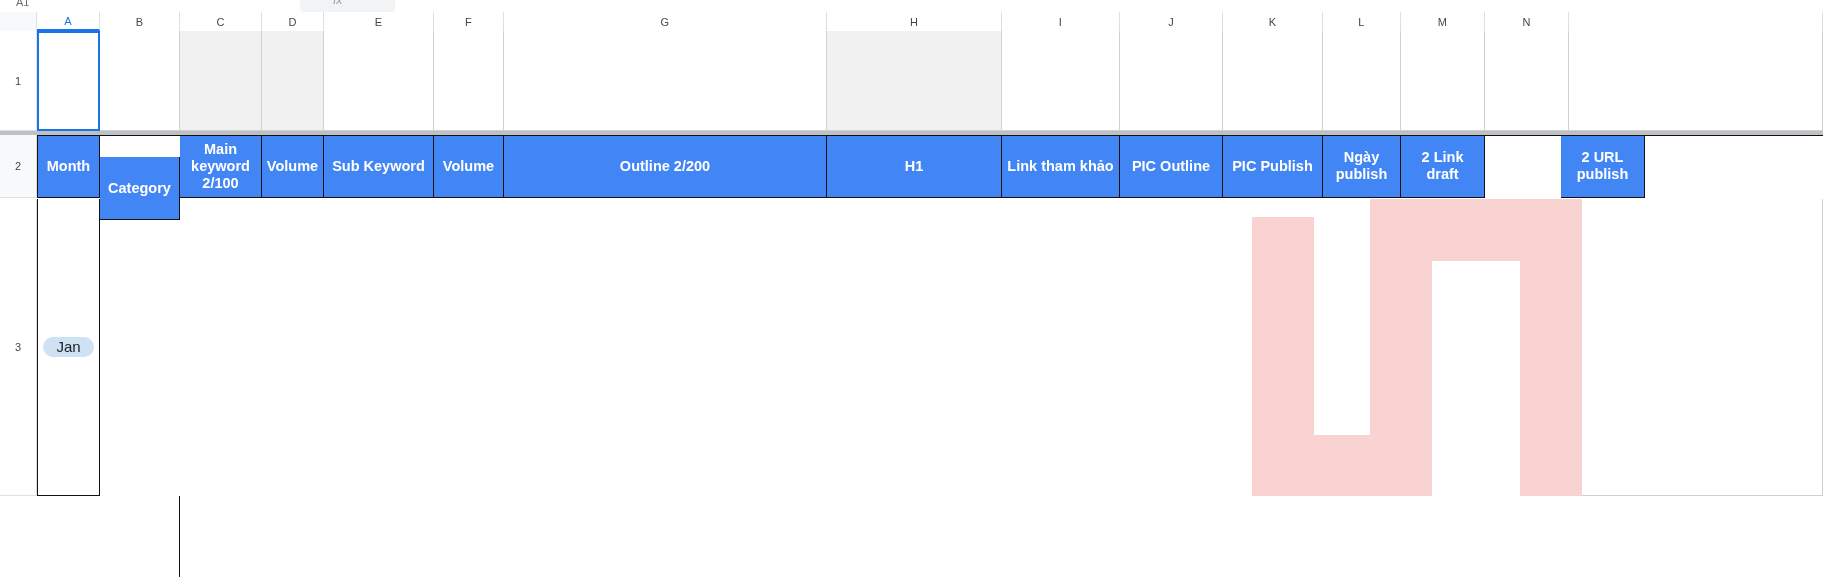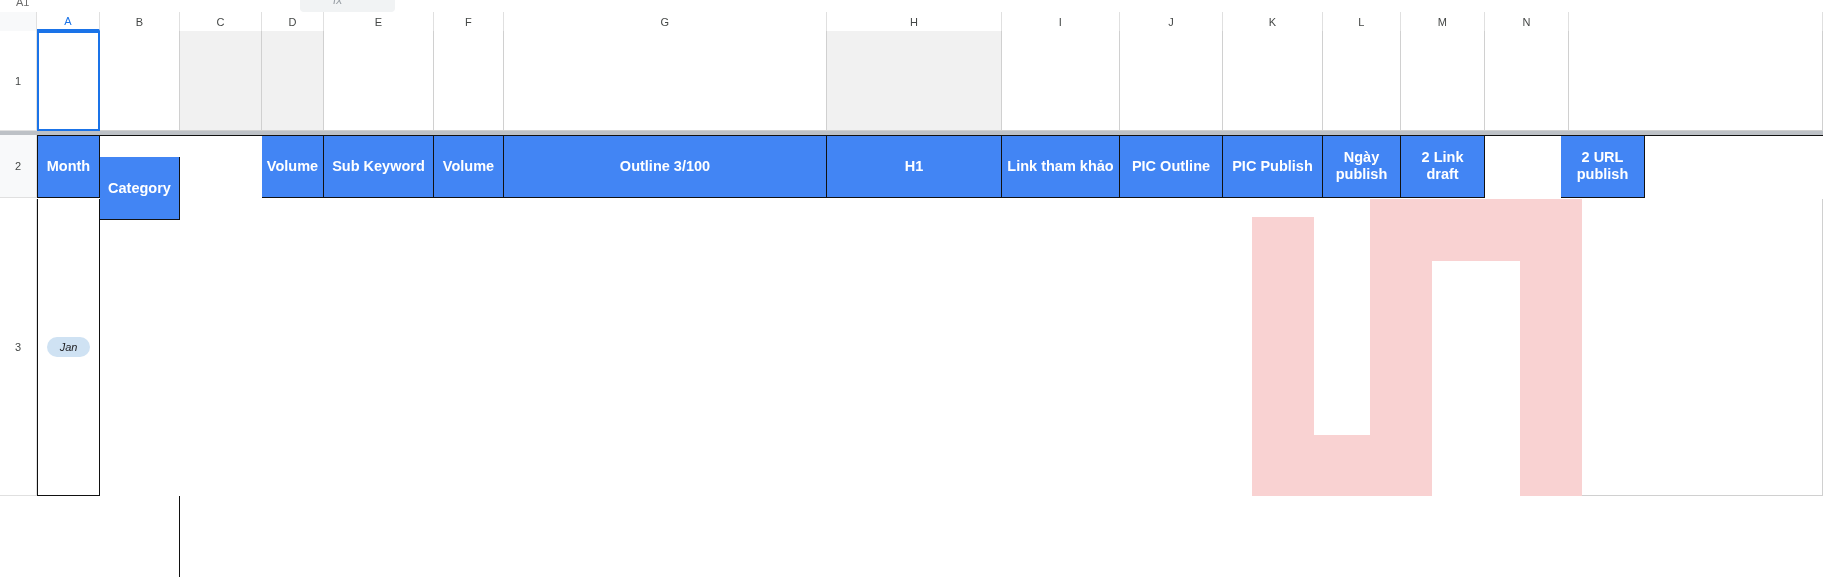--- a/index.html
+++ b/index.html
@@ -120,25 +120,24 @@
     z-index: 3;
   }
   .dcell.first { border-left: 1px solid #111111; }
   .midc { display:flex; align-items:center; justify-content:center; }
 
   
   .chip {
     display: inline-block;
     border-radius: 11px;
     padding: 3px 13px;
-    font-size: 11px;
+    font-size: 15px;
     line-height: 14px;
     color: #202124;
     white-space: nowrap;
-    font-style: italic;
   }
   .chip-month  { background: #cfe2f3; }
 
   
   .watermark {
     position: absolute; left: 1252px; top: 199px;
     width: 330px; height: 297px;
     z-index: 1; pointer-events: none;
     overflow: hidden;
   }
@@ -211,24 +210,25 @@
     <div class="cell shaded" style="left: 827px; top: 31px; width: 175px; height: 100px;"></div>
     <div class="cell" style="left: 1002px; top: 31px; width: 118px; height: 100px;"></div>
     <div class="cell" style="left: 1120px; top: 31px; width: 103px; height: 100px;"></div>
     <div class="cell" style="left: 1223px; top: 31px; width: 100px; height: 100px;"></div>
     <div class="cell" style="left: 1323px; top: 31px; width: 78px; height: 100px;"></div>
     <div class="cell" style="left: 1401px; top: 31px; width: 84px; height: 100px;"></div>
     <div class="cell" style="left: 1485px; top: 31px; width: 84px; height: 100px;"></div>
     <div class="cell" style="left: 1569px; top: 31px; width: 254px; height: 100px;"></div>
     <div class="hcell first" style="left: 37px; width: 63px;">Month</div>
     <div class="hcell" style="left: 100px; width: 80px; margin-top: 22px;">Category</div>
+    <div class="hcell" style="left: 180px; width: 82px;">Main keyword 2/100</div>
     <div class="hcell" style="left: 262px; width: 62px;">Volume</div>
     <div class="hcell" style="left: 324px; width: 110px;">Sub Keyword</div>
     <div class="hcell" style="left: 434px; width: 70px;">Volume</div>
-    <div class="hcell" style="left: 504px; width: 323px;">Outline 3/100</div>
+    <div class="hcell" style="left: 504px; width: 323px;">Outline 2/200</div>
     <div class="hcell" style="left: 827px; width: 175px;">H1</div>
     <div class="hcell" style="left: 1120px; width: 103px;">PIC Outline</div>
     <div class="hcell" style="left: 1002px; width: 118px;">Link tham khảo</div>
     <div class="hcell" style="left: 1223px; width: 100px;">PIC Publish</div>
     <div class="hcell" style="left: 1323px; width: 78px;">Ngày publish</div>
     <div class="hcell" style="left: 1401px; width: 84px;">2 Link draft</div>
     <div class="hcell" style="left: 1561px; width: 84px;">2 URL publish</div>
     <div class="dcell midc first right-over" style="left: 37px; width: 63px;">
       <span class="chip chip-month">Jan</span>
     </div>

